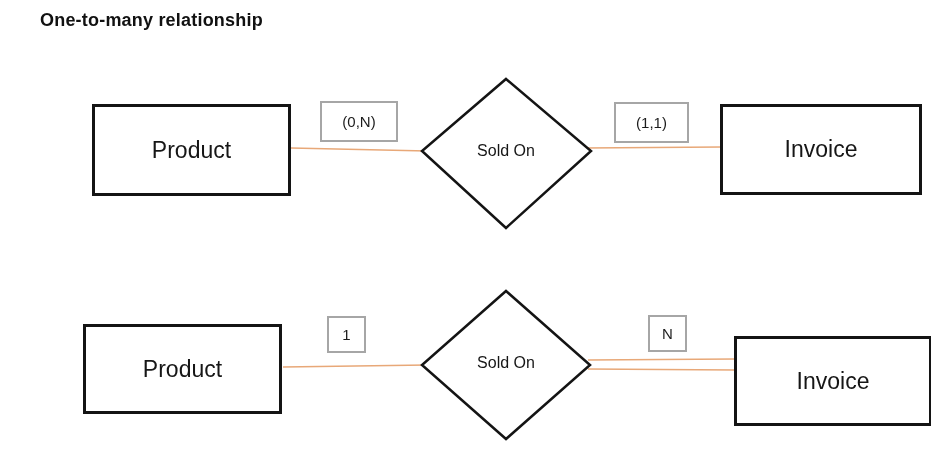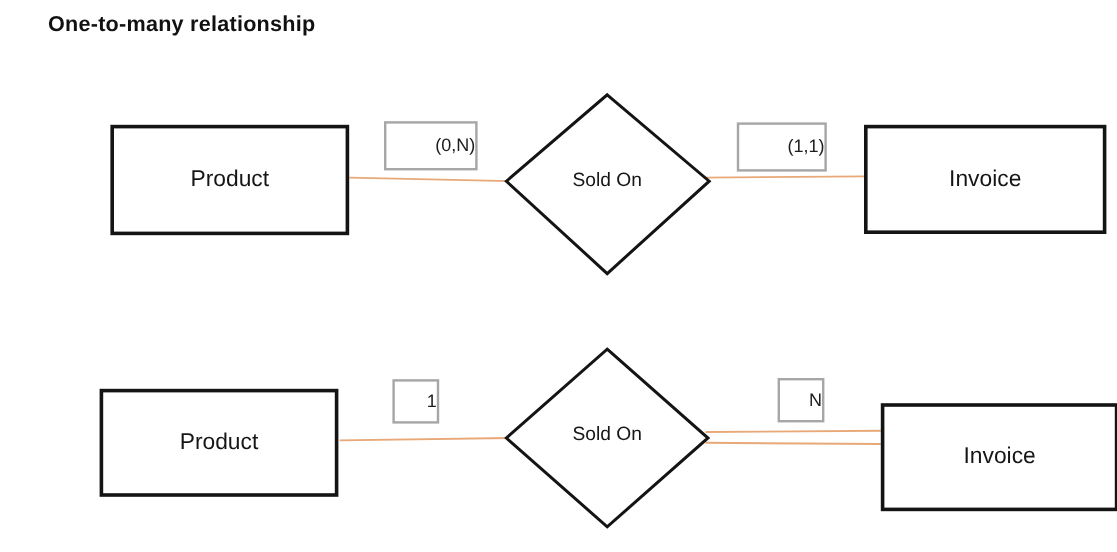--- a/index.html
+++ b/index.html
@@ -45,37 +45,37 @@
     stroke-linejoin: miter;
   }
   .entity {
     position: absolute;
     box-sizing: border-box;
     background: #ffffff;
     border: 3px solid var(--entity-border, #141414);
     display: flex;
     align-items: center;
     justify-content: center;
-    font-size: 19px;
+    font-size: 23px;
   }
   .rel-label {
     position: absolute;
     width: 170px;
     text-align: center;
     font-size: 16px;
     pointer-events: none;
   }
   .card {
     position: absolute;
     box-sizing: border-box;
     background: #ffffff;
     border: 2px solid var(--label-border, #a6a6a6);
     display: flex;
     align-items: center;
-    justify-content: flex-end;
+    justify-content: center;
     font-size: 15px;
     color: #1c1c1c;
   }
   
   .e1-left  { left: 60px;  top: 104px; width: 199px; height: 92px; }
   .e1-right { left: 688px; top: 104px; width: 202px; height: 91px; }
   .r1-label { left: 389px; top: 142px; }
   .c1-left  { left: 288px; top: 101px; width: 78px; height: 41px; }
   .c1-right { left: 582px; top: 102px; width: 75px; height: 41px; }
   

